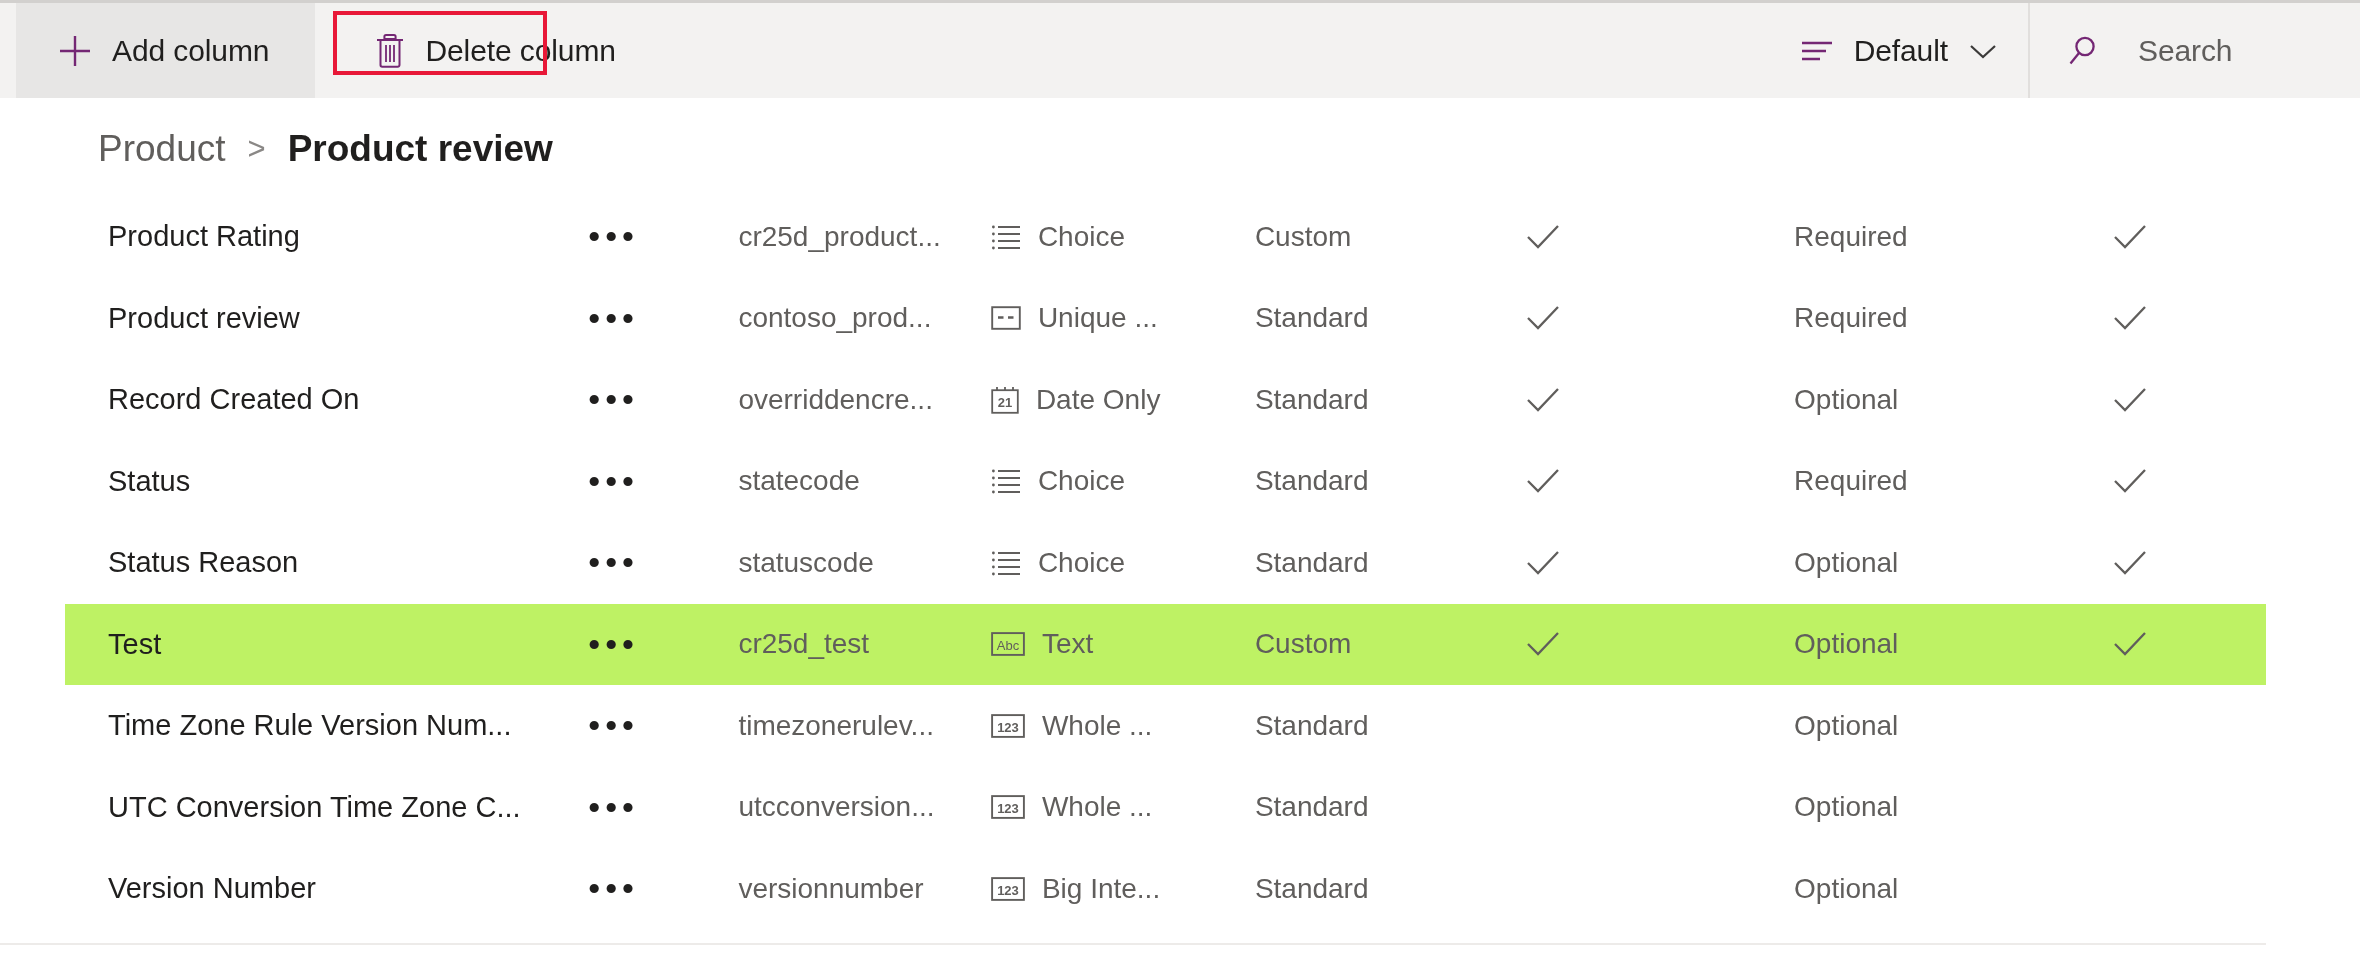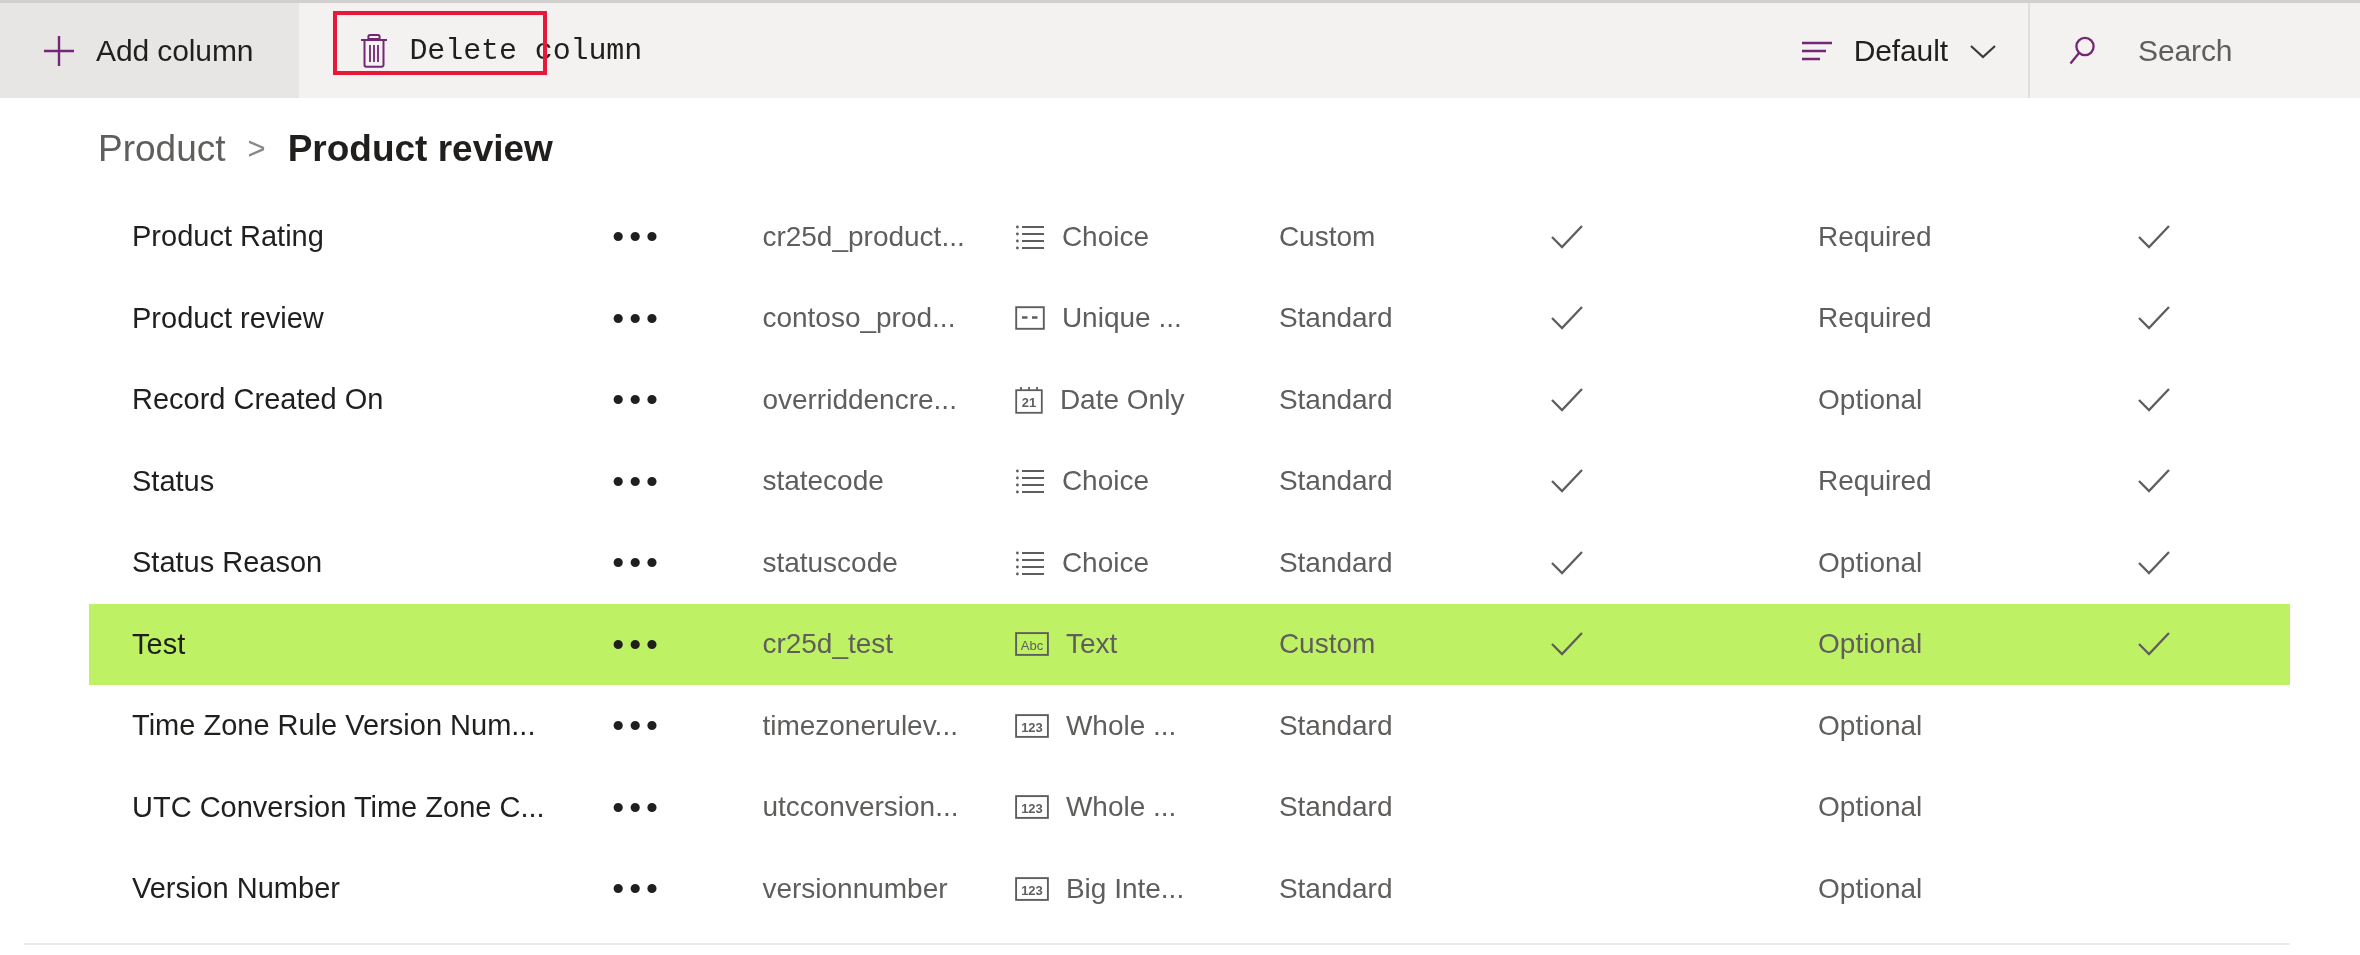--- a/index.html
+++ b/index.html
@@ -30,20 +30,21 @@
     top: 3px; left: 0;
     width: 2360px;
     height: 95px;
     background: #f3f2f1;
     display: flex;
     align-items: stretch;
   }
   .cmd-left {
     display: flex;
     align-items: stretch;
+    margin-left: 16px;
   }
   .cmd-spacer { flex: 1 1 auto; }
   .cmd-right {
     display: flex;
     align-items: stretch;
   }
 
   .cmd-btn {
     display: flex;
     align-items: center;
@@ -62,21 +63,20 @@
   .cmd-btn.add-column {
     background: #e7e6e5;
     padding-left: 40px;
     padding-right: 46px;
   }
   .cmd-btn.delete-column {
     position: relative;
     margin-left: 20px;
     padding-left: 38px;
     padding-right: 44px;
-    font-family: Liberation Mono, monospace;
   }
   .redbox {
     position: absolute;
     left: 333px;
     top: 8px;
     width: 206px;
     height: 56px;
     border: 4px solid #e81838;
     box-sizing: content-box;
     pointer-events: none;
@@ -133,21 +133,20 @@
 
   
   .grid {
     position: absolute;
     top: 196px;
     left: 0;
     width: 2266px;
     height: 749px;
     border-bottom: 2px solid #edebe9;
     box-sizing: border-box;
-    margin-left: 24px;
   }
   .grid-row {
     position: relative;
     height: 81.5px;
     display: flex;
     align-items: center;
     cursor: pointer;
   }
   .grid-row.selected {
     background: #bef264;

